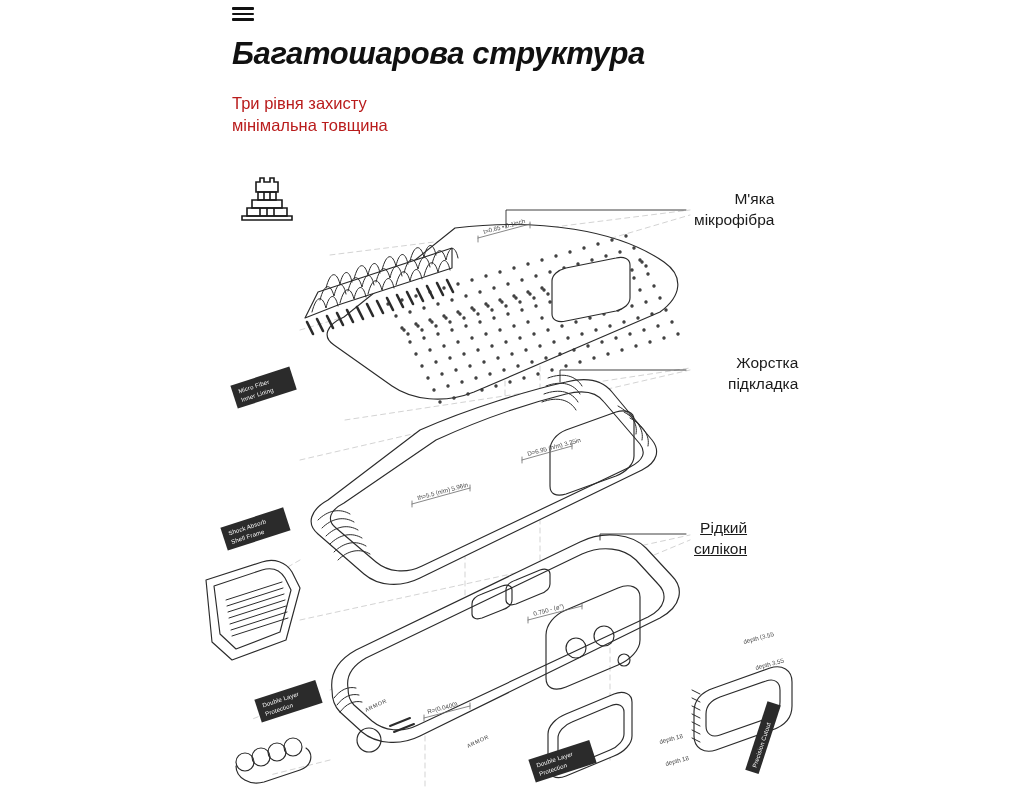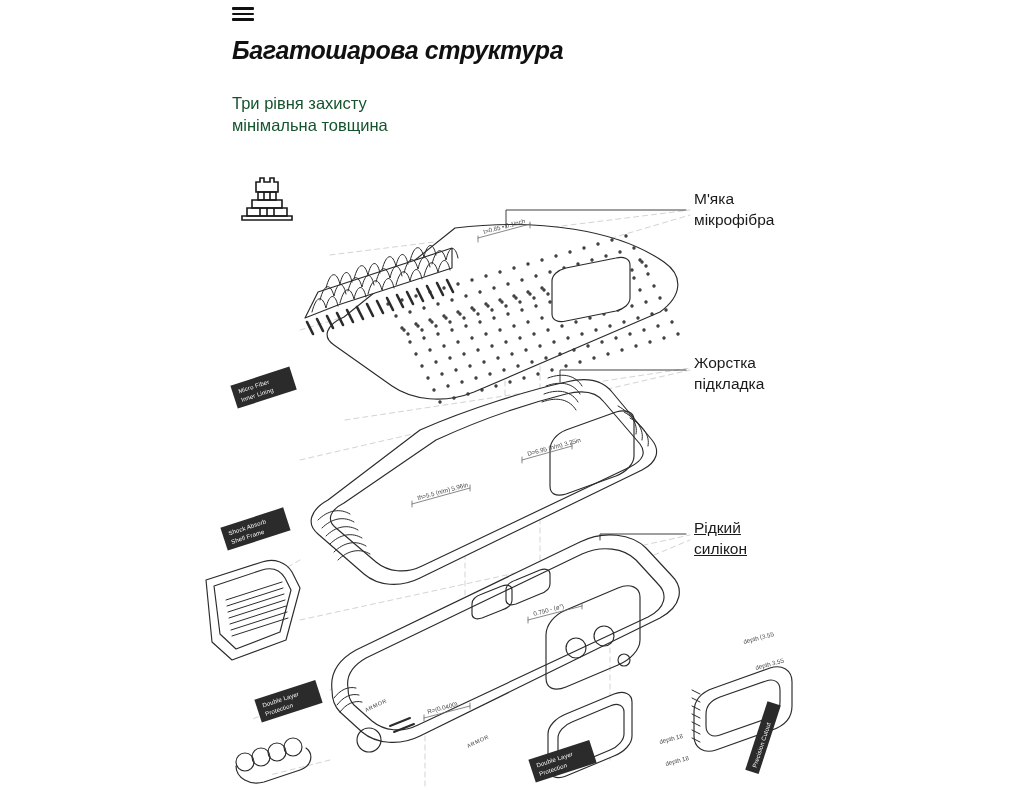--- a/index.html
+++ b/index.html
@@ -40,56 +40,57 @@
     width: 22px;
     background: #111;
     border-radius: 1px;
   }
 
   
   .title {
     position: absolute;
     left: 232px;
     top: 36px;
-    font-size: 25px;
+    font-size: 31px;
     font-weight: bold;
     font-style: italic;
     letter-spacing: -0.4px;
     color: #111;
     white-space: nowrap;
   }
   .subtitle {
     position: absolute;
     left: 232px;
     top: 92px;
     font-size: 16.5px;
     line-height: 22px;
-    color: #14532d;
+    color: #b91c1c;
     white-space: pre-line;
   }
 
   
   .tower-icon {
     position: absolute;
     left: 236px;
     top: 170px;
     width: 62px;
     height: 52px;
   }
 
   
   .layer-label {
     position: absolute;
     font-size: 15.5px;
     line-height: 21px;
     color: #1a1a1a;
     white-space: pre-line;
+    text-align: right;
   }
   .label-1 { left: 694px; top: 188px; }
-  .label-2 { left: 694px; top: 352px; }
+  .label-2 { left: 728px; top: 352px; }
   .label-3 { left: 694px; top: 517px; text-decoration: underline; }
 
   
   .diagram {
     position: absolute;
     left: 0;
     top: 0;
     width: 1024px;
     height: 800px;
     pointer-events: none;

